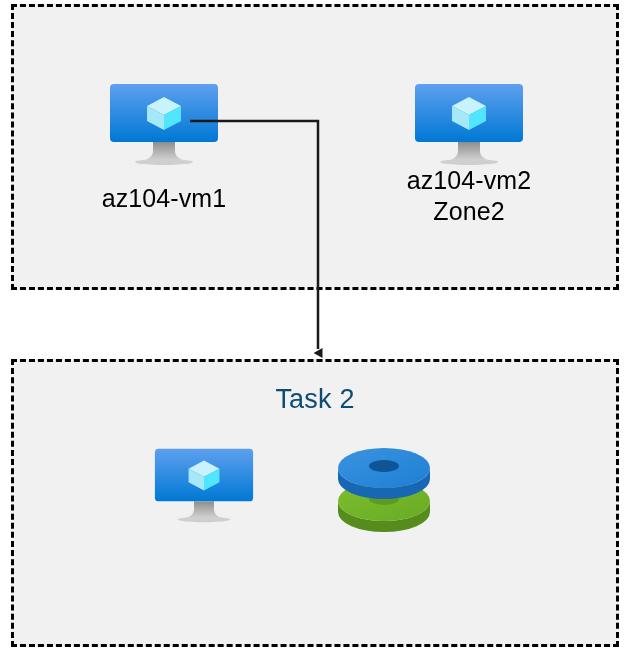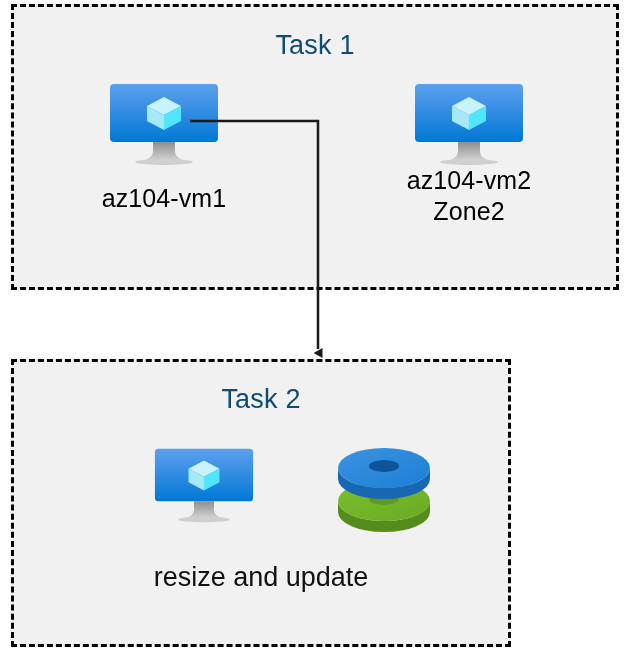--- a/index.html
+++ b/index.html
@@ -33,21 +33,21 @@
   }
   #task1-box {
     left: 11px;
     top: 4px;
     width: 608px;
     height: 286px;
   }
   #task2-box {
     left: 11px;
     top: 359px;
-    width: 500px;
+    width: 608px;
     height: 288px;
   }
 
   .task-title {
     position: absolute;
     width: 100%;
     text-align: center;
     color: #0f4c75;
     font-size: 27px;
     font-family: "Liberation Sans", sans-serif;
@@ -95,21 +95,20 @@
     color: #111111;
     white-space: nowrap;
   }
 </style>
 </head>
 <body>
 
 <div id="stage">
 
   <div id="task1-box" class="task-box">
-    <div id="task1-title" class="task-title">Task 1</div>
 
     <div class="node" style="left: 60px; top: 76px; width: 180px;">
       <svg class="vm-icon" width="110" height="82" viewBox="0 0 110 82" style="margin: 0 auto;">
         <defs>
           <linearGradient id="vmScreen1" x1="0" y1="0" x2="0" y2="1">
             <stop offset="0%" stop-color="#5ea0ef"></stop>
             <stop offset="100%" stop-color="#0078d4"></stop>
           </linearGradient>
           <linearGradient id="vmStand1" x1="0" y1="0" x2="0" y2="1">
             <stop offset="0%" stop-color="#8e8e8e"></stop>
@@ -200,21 +199,20 @@
         </g>
 
         <g>
           <path d="M4 24 a46 20 0 0 0 92 0 v11 a46 20 0 0 1 -92 0 z" fill="#1767b5"></path>
           <ellipse cx="50" cy="24" rx="46" ry="20" fill="url(#diskBlueTop)"></ellipse>
           <ellipse cx="50" cy="22" rx="15" ry="6" fill="#0e5496"></ellipse>
         </g>
       </svg>
     </div>
 
-    <div class="caption" style="top: 200px;">resize and update</div>
   </div>
 
   <svg id="connector">
     <defs>
       <marker id="arrowHead" markerWidth="10" markerHeight="9" refX="1" refY="4.5" orient="auto" markerUnits="userSpaceOnUse">
         <polygon points="0,0 10,0 5,9" fill="#1a1a1a"></polygon>
       </marker>
     </defs>
     <path d="M 190 121 L 318 121 L 318 349" stroke="#1a1a1a" stroke-width="2.5" fill="none" marker-end="url(#arrowHead)"></path>
   </svg>

